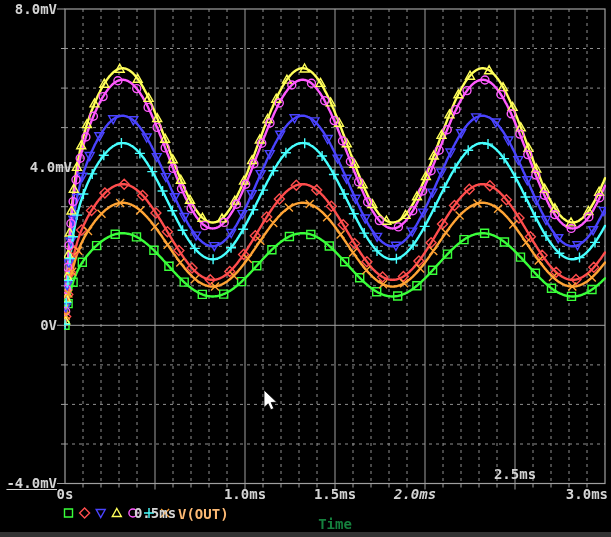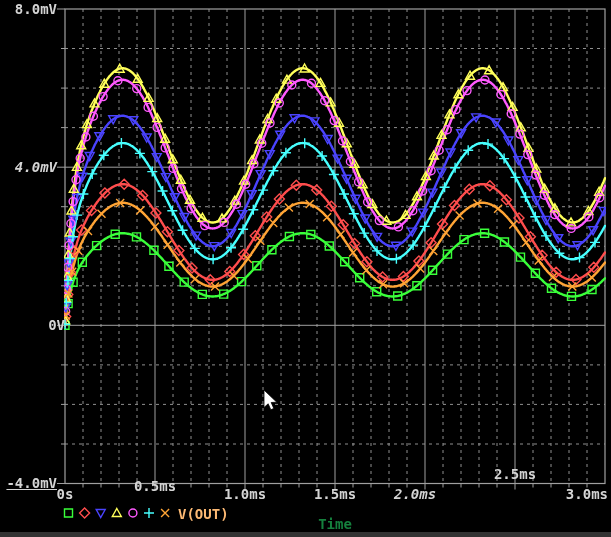--- a/index.html
+++ b/index.html
@@ -141,26 +141,26 @@
         <path d="M128.9,513a4,4 0 1,0 8,0a4,4 0 1,0 -8,0" fill="none" stroke="#ff5aff" stroke-width="1.4"></path>
         <path d="M144,513h10M149,508v10" fill="none" stroke="#47ffff" stroke-width="1.4"></path>
         <path d="M161.10000000000002,509L169.10000000000002,517M169.10000000000002,509L161.10000000000002,517" fill="none" stroke="#ffa435" stroke-width="1.4"></path>
       </g>
     <g id="g-cursor">
       <polygon points="264,390 264,407.5 268.2,403.8 270.8,409.8 273.8,408.4 271.2,402.5 276.8,402.2" fill="#ffffff" stroke="#000000" stroke-width="0.8"></polygon>
     </g>
   </svg>
 
   <div class="axlabel ylab" style="left:0;top:2px;">8.0mV</div>
-  <div class="axlabel ylab" style="left:0;top:160px;font-style:italic;">4.0mV</div>
-  <div class="axlabel ylab" style="left:0;top:318px;padding-left:8px;">0V</div>
+  <div class="axlabel ylab" style="left:15px;top:160px;">4.0mV</div>
+  <div class="axlabel ylab" style="left:0;top:318px;">0V</div>
   <div class="axlabel ylab" style="left:0;top:476px;text-decoration:underline;">-4.0mV</div>
 
   <div class="axlabel xlab" style="left:30px;top:487px;text-align:center;">0s</div>
-  <div class="axlabel xlab" style="left:120px;top:479px;">0.5ms</div>
+  <div class="axlabel xlab" style="left:120px;top:506px;">0.5ms</div>
   <div class="axlabel xlab" style="left:210px;top:487px;">1.0ms</div>
   <div class="axlabel xlab" style="left:300px;top:487px;">1.5ms</div>
   <div class="axlabel xlab" style="left:380px;top:487px;font-style:italic;">2.0ms</div>
   <div class="axlabel xlab" style="left:480px;top:467px;">2.5ms</div>
   <div class="axlabel xlab-last axlabel" style="left:545px;top:487px;">3.0ms</div>
 
   <div id="legend-label">V(OUT)</div>
   <div id="x-axis-title">Time</div>
 
   <div id="bottom-edge"></div>

